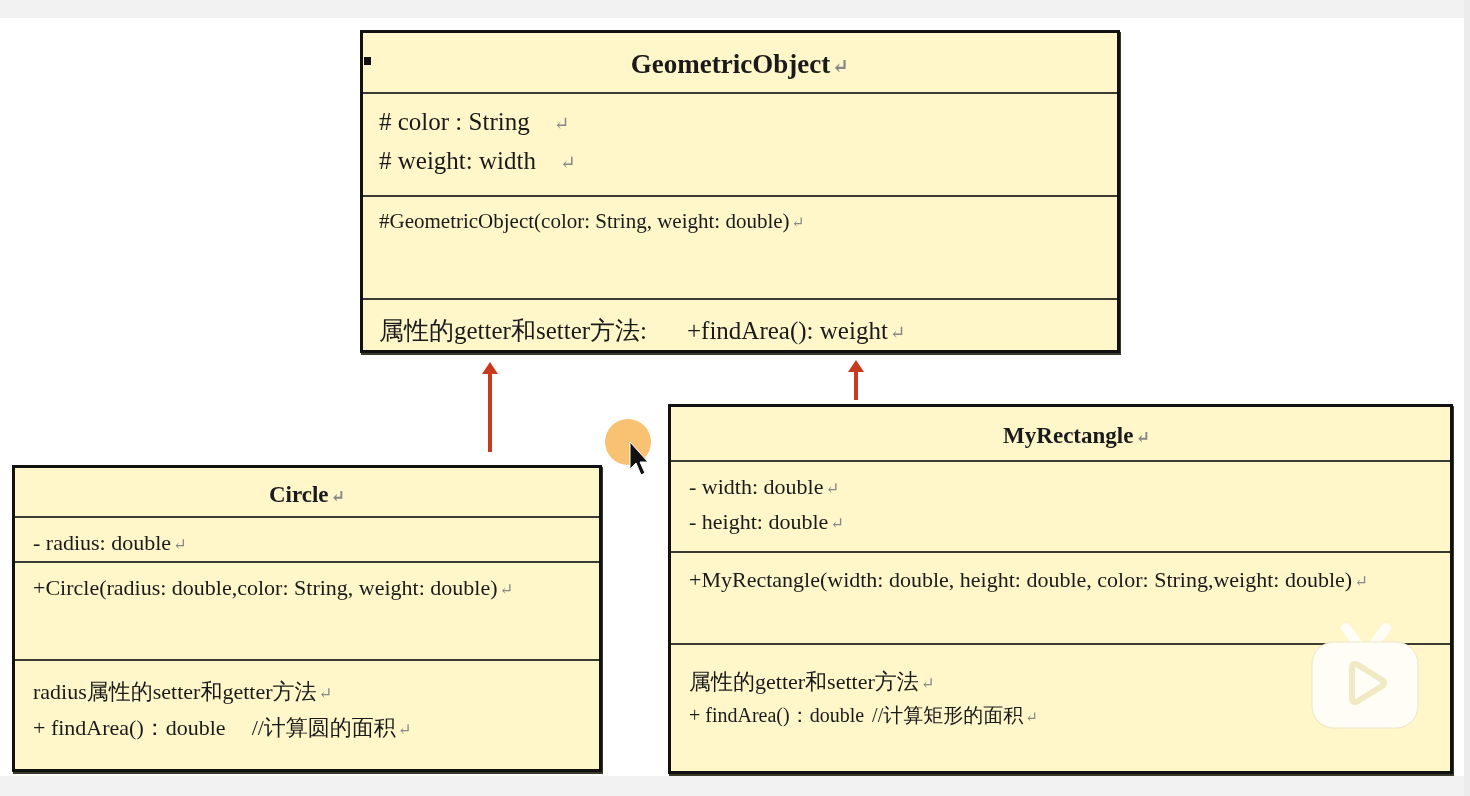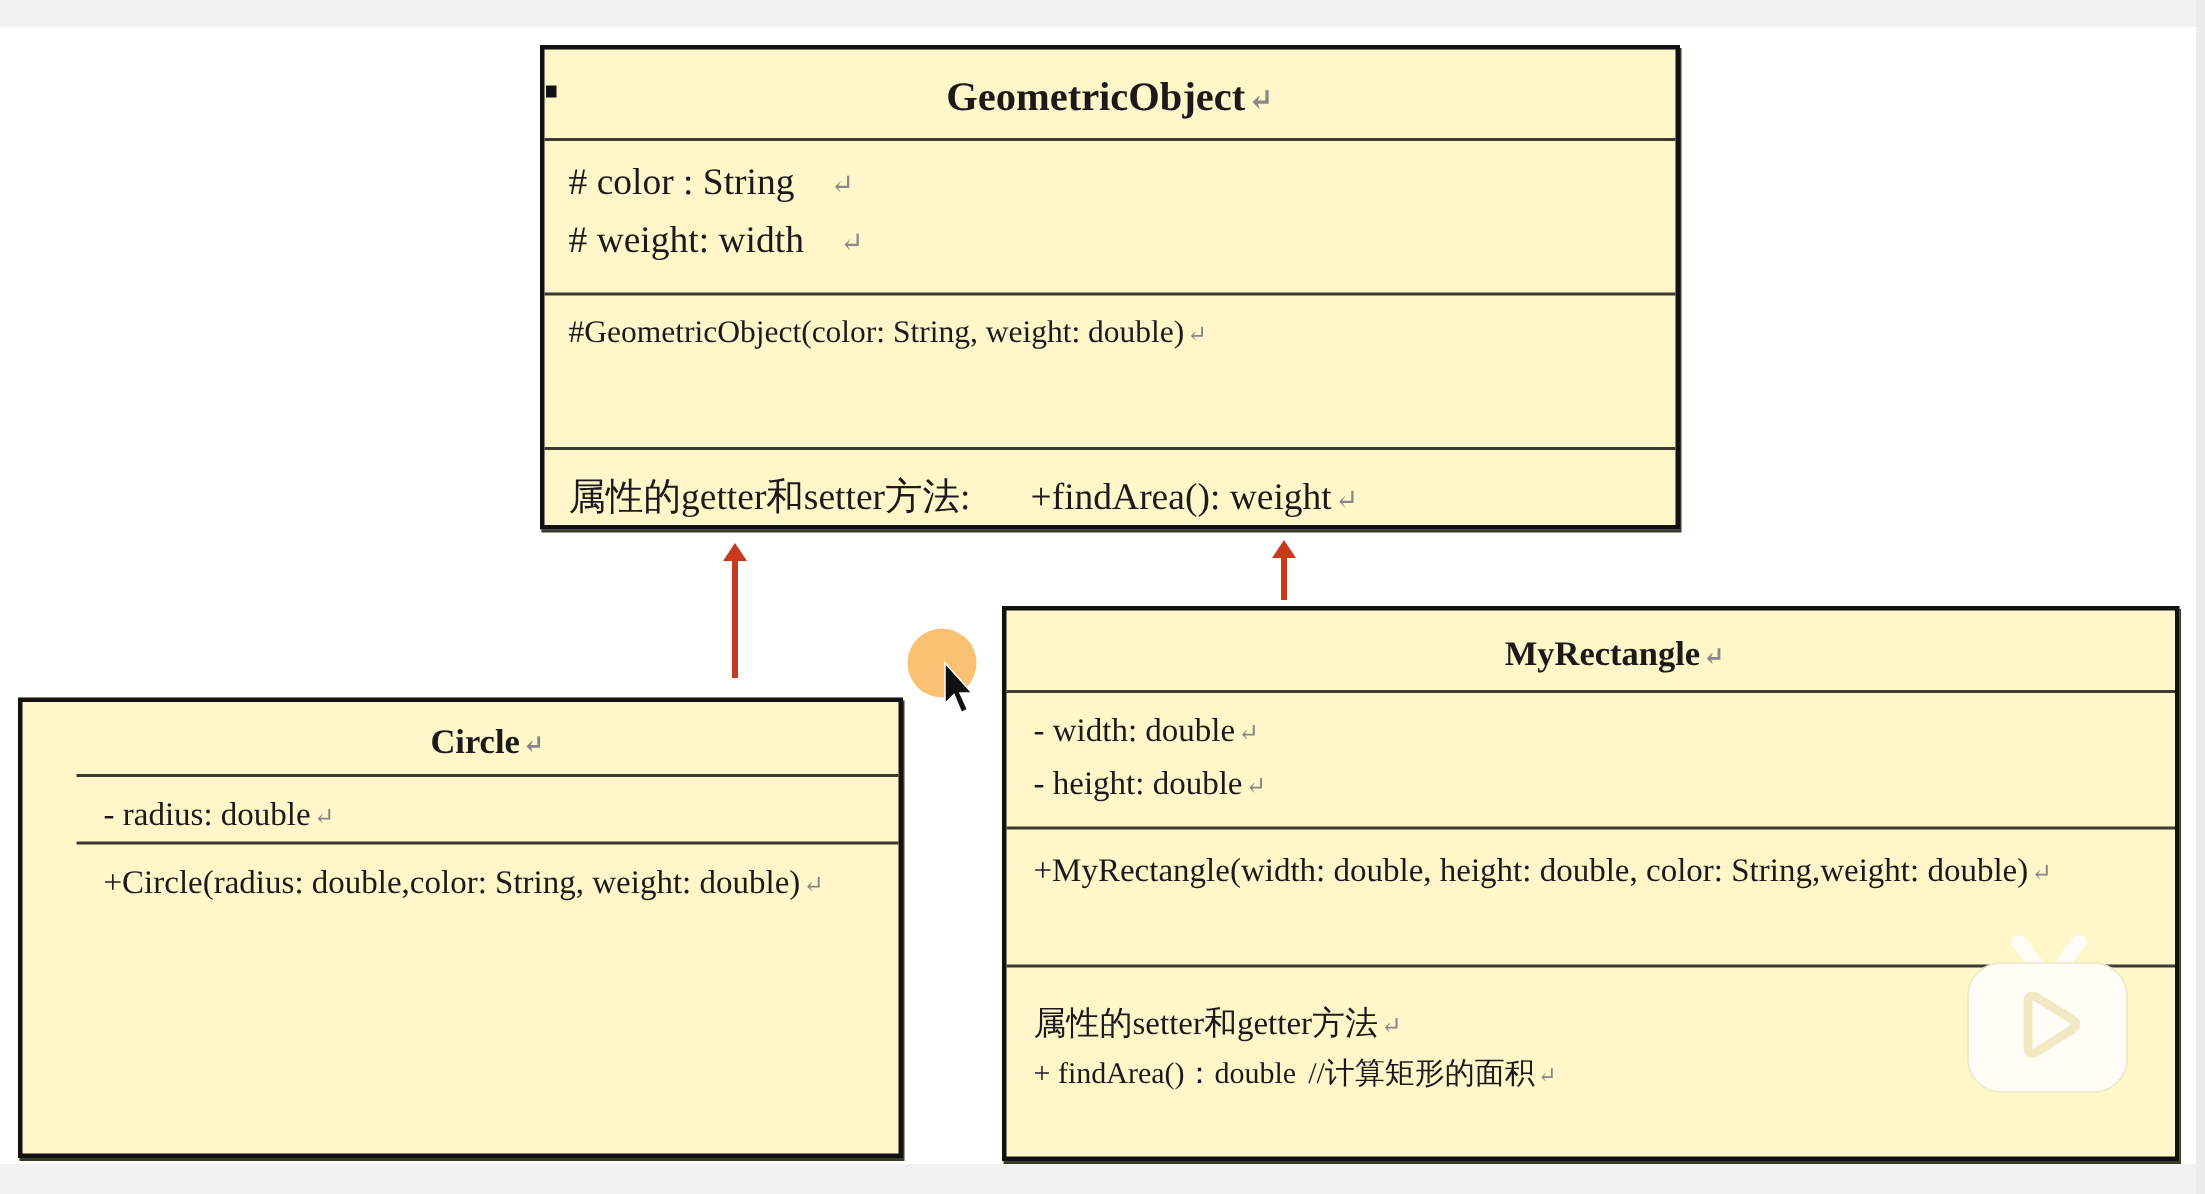--- a/index.html
+++ b/index.html
@@ -61,45 +61,49 @@
   </div>
   <div class="sec" style="height:50px;">
     <div class="line" style="left:16px; top:14px; font-size:25px;"><span>属性的getter和setter方法:</span><span class="gap" style="width:40px"></span><span>+findArea(): weight</span><span class="ret">↵</span></div>
   </div>
 </div>
 <div class="handle"></div>
 
 <div class="arrow" style="left:488px; top:372px; height:80px;"></div>
 <div class="arrow" style="left:854px; top:370px; height:30px;"></div>
 
-<div class="uml" style="left:12px; top:465px; width:590px; height:307px;padding-left:36px;">
+<div class="uml" style="left:12px; top:465px; width:590px; height:307px;">
   <div class="sec" style="height:50px;">
     <div class="line title" style="width:100%; top:14px; font-size:23px;"><span>Circle</span><span class="ret">↵</span></div>
   </div>
   <div class="sec" style="height:45px;">
     <div class="line" style="left:18px; top:12px; font-size:22px;"><span>- radius: double</span><span class="ret">↵</span></div>
   </div>
   <div class="sec" style="height:98px;">
     <div class="line" style="left:18px; top:12px; font-size:22px;"><span>+Circle(radius: double,color: String, weight: double)</span><span class="ret">↵</span></div>
+  </div>
+  <div class="sec" style="height:106px;">
+    <div class="line" style="left:18px; top:16px; font-size:22px;"><span>radius属性的setter和getter方法</span><span class="ret">↵</span></div>
+    <div class="line" style="left:18px; top:52px; font-size:22px;"><span>+ findArea()：double</span><span class="gap" style="width:26px"></span><span>//计算圆的面积</span><span class="ret">↵</span></div>
   </div>
 </div>
 
 <div class="uml" style="left:668px; top:404px; width:785px; height:370px;">
   <div class="sec" style="height:55px;">
     <div class="line title" style="width:100%; top:16px; font-size:23px;padding-left:16px;"><span>MyRectangle</span><span class="ret">↵</span></div>
   </div>
   <div class="sec" style="height:91px;">
     <div class="line" style="left:18px; top:12px; font-size:22px;"><span>- width: double</span><span class="ret">↵</span></div>
     <div class="line" style="left:18px; top:47px; font-size:22px;"><span>- height: double</span><span class="ret">↵</span></div>
   </div>
   <div class="sec" style="height:92px;">
     <div class="line" style="left:18px; top:14px; font-size:22px;"><span>+MyRectangle(width: double, height: double, color: String,weight: double)</span><span class="ret">↵</span></div>
   </div>
   <div class="sec" style="height:125px;">
-    <div class="line" style="left:18px; top:22px; font-size:22px;"><span>属性的setter和getter方法</span><span class="ret">↵</span></div>
+    <div class="line" style="left:18px; top:22px; font-size:22px;"><span>属性的getter和setter方法</span><span class="ret">↵</span></div>
     <div class="line" style="left:18px; top:57px; font-size:20px;"><span>+ findArea()：double</span><span class="gap" style="width:8px"></span><span>//计算矩形的面积</span><span class="ret">↵</span></div>
   </div>
 </div>
 
 <div class="cursor-highlight"></div>
 <svg class="cursor" width="24" height="40" viewBox="0 0 24 40">
   <path d="M2 1 L2 28 L8 22 L13 34 L17 32 L12 21 L20 21 Z" fill="#111" stroke="#fff" stroke-width="1"></path>
 </svg>
 
 <svg class="tv-logo" width="114" height="112" viewBox="0 0 114 112">

